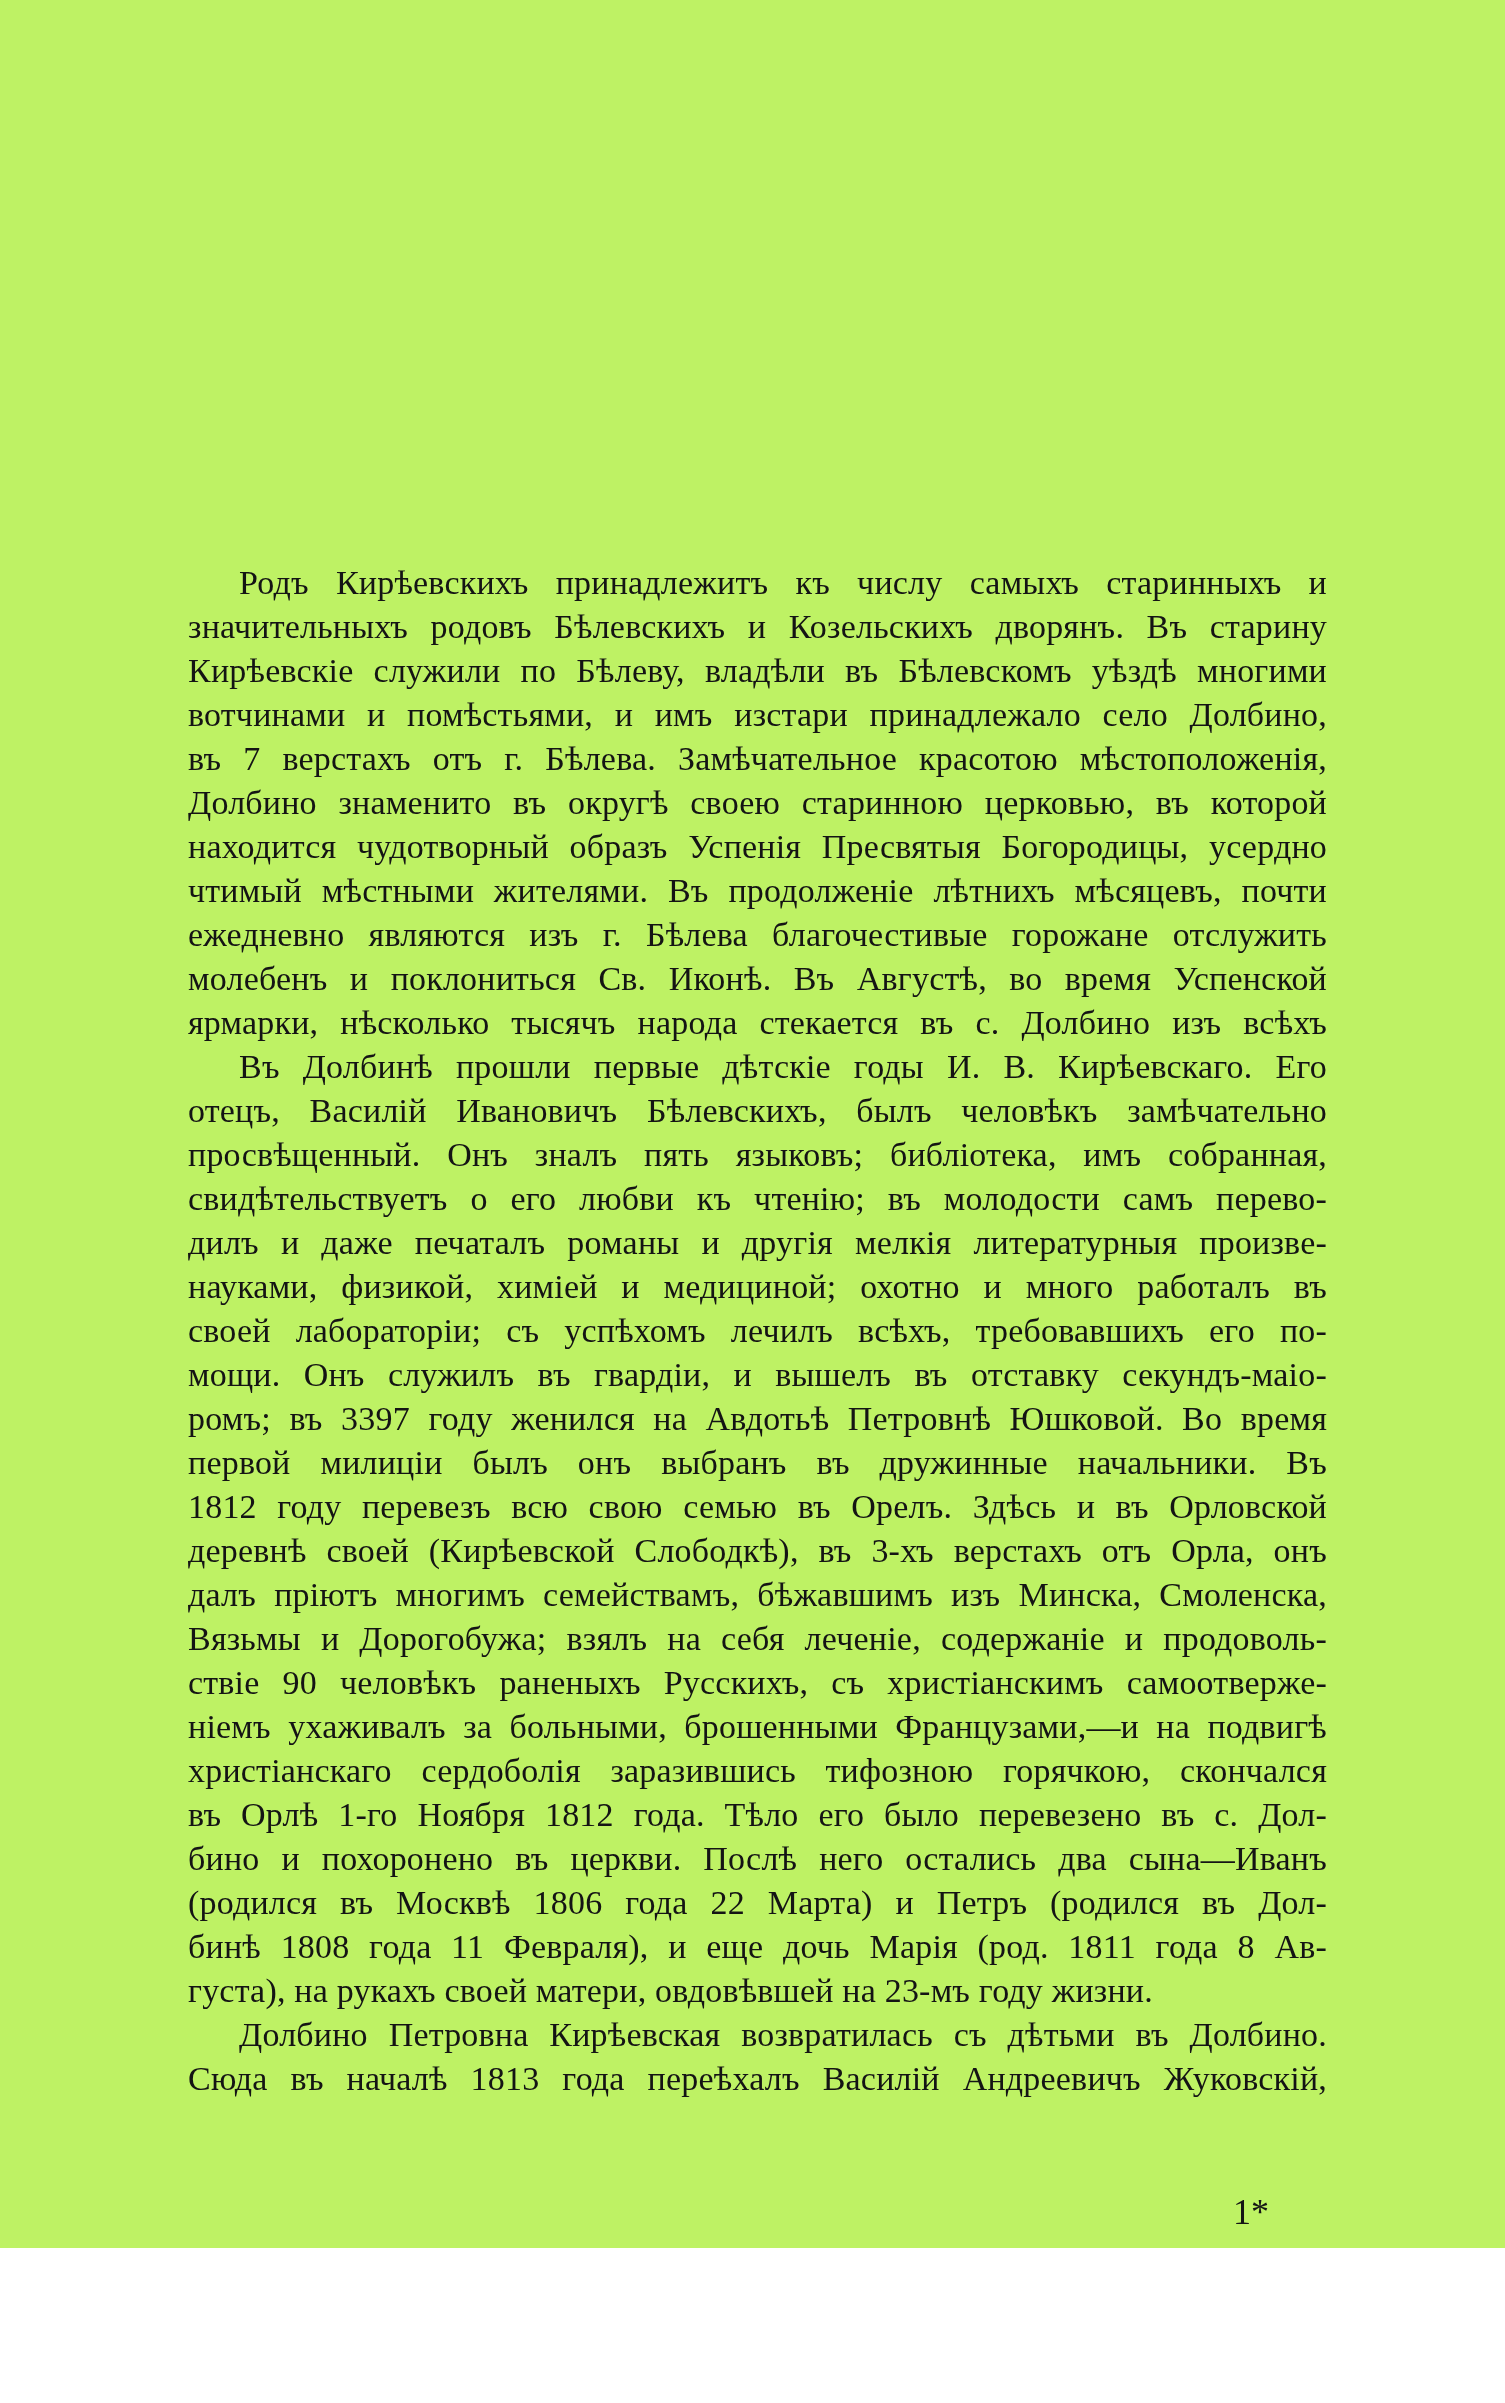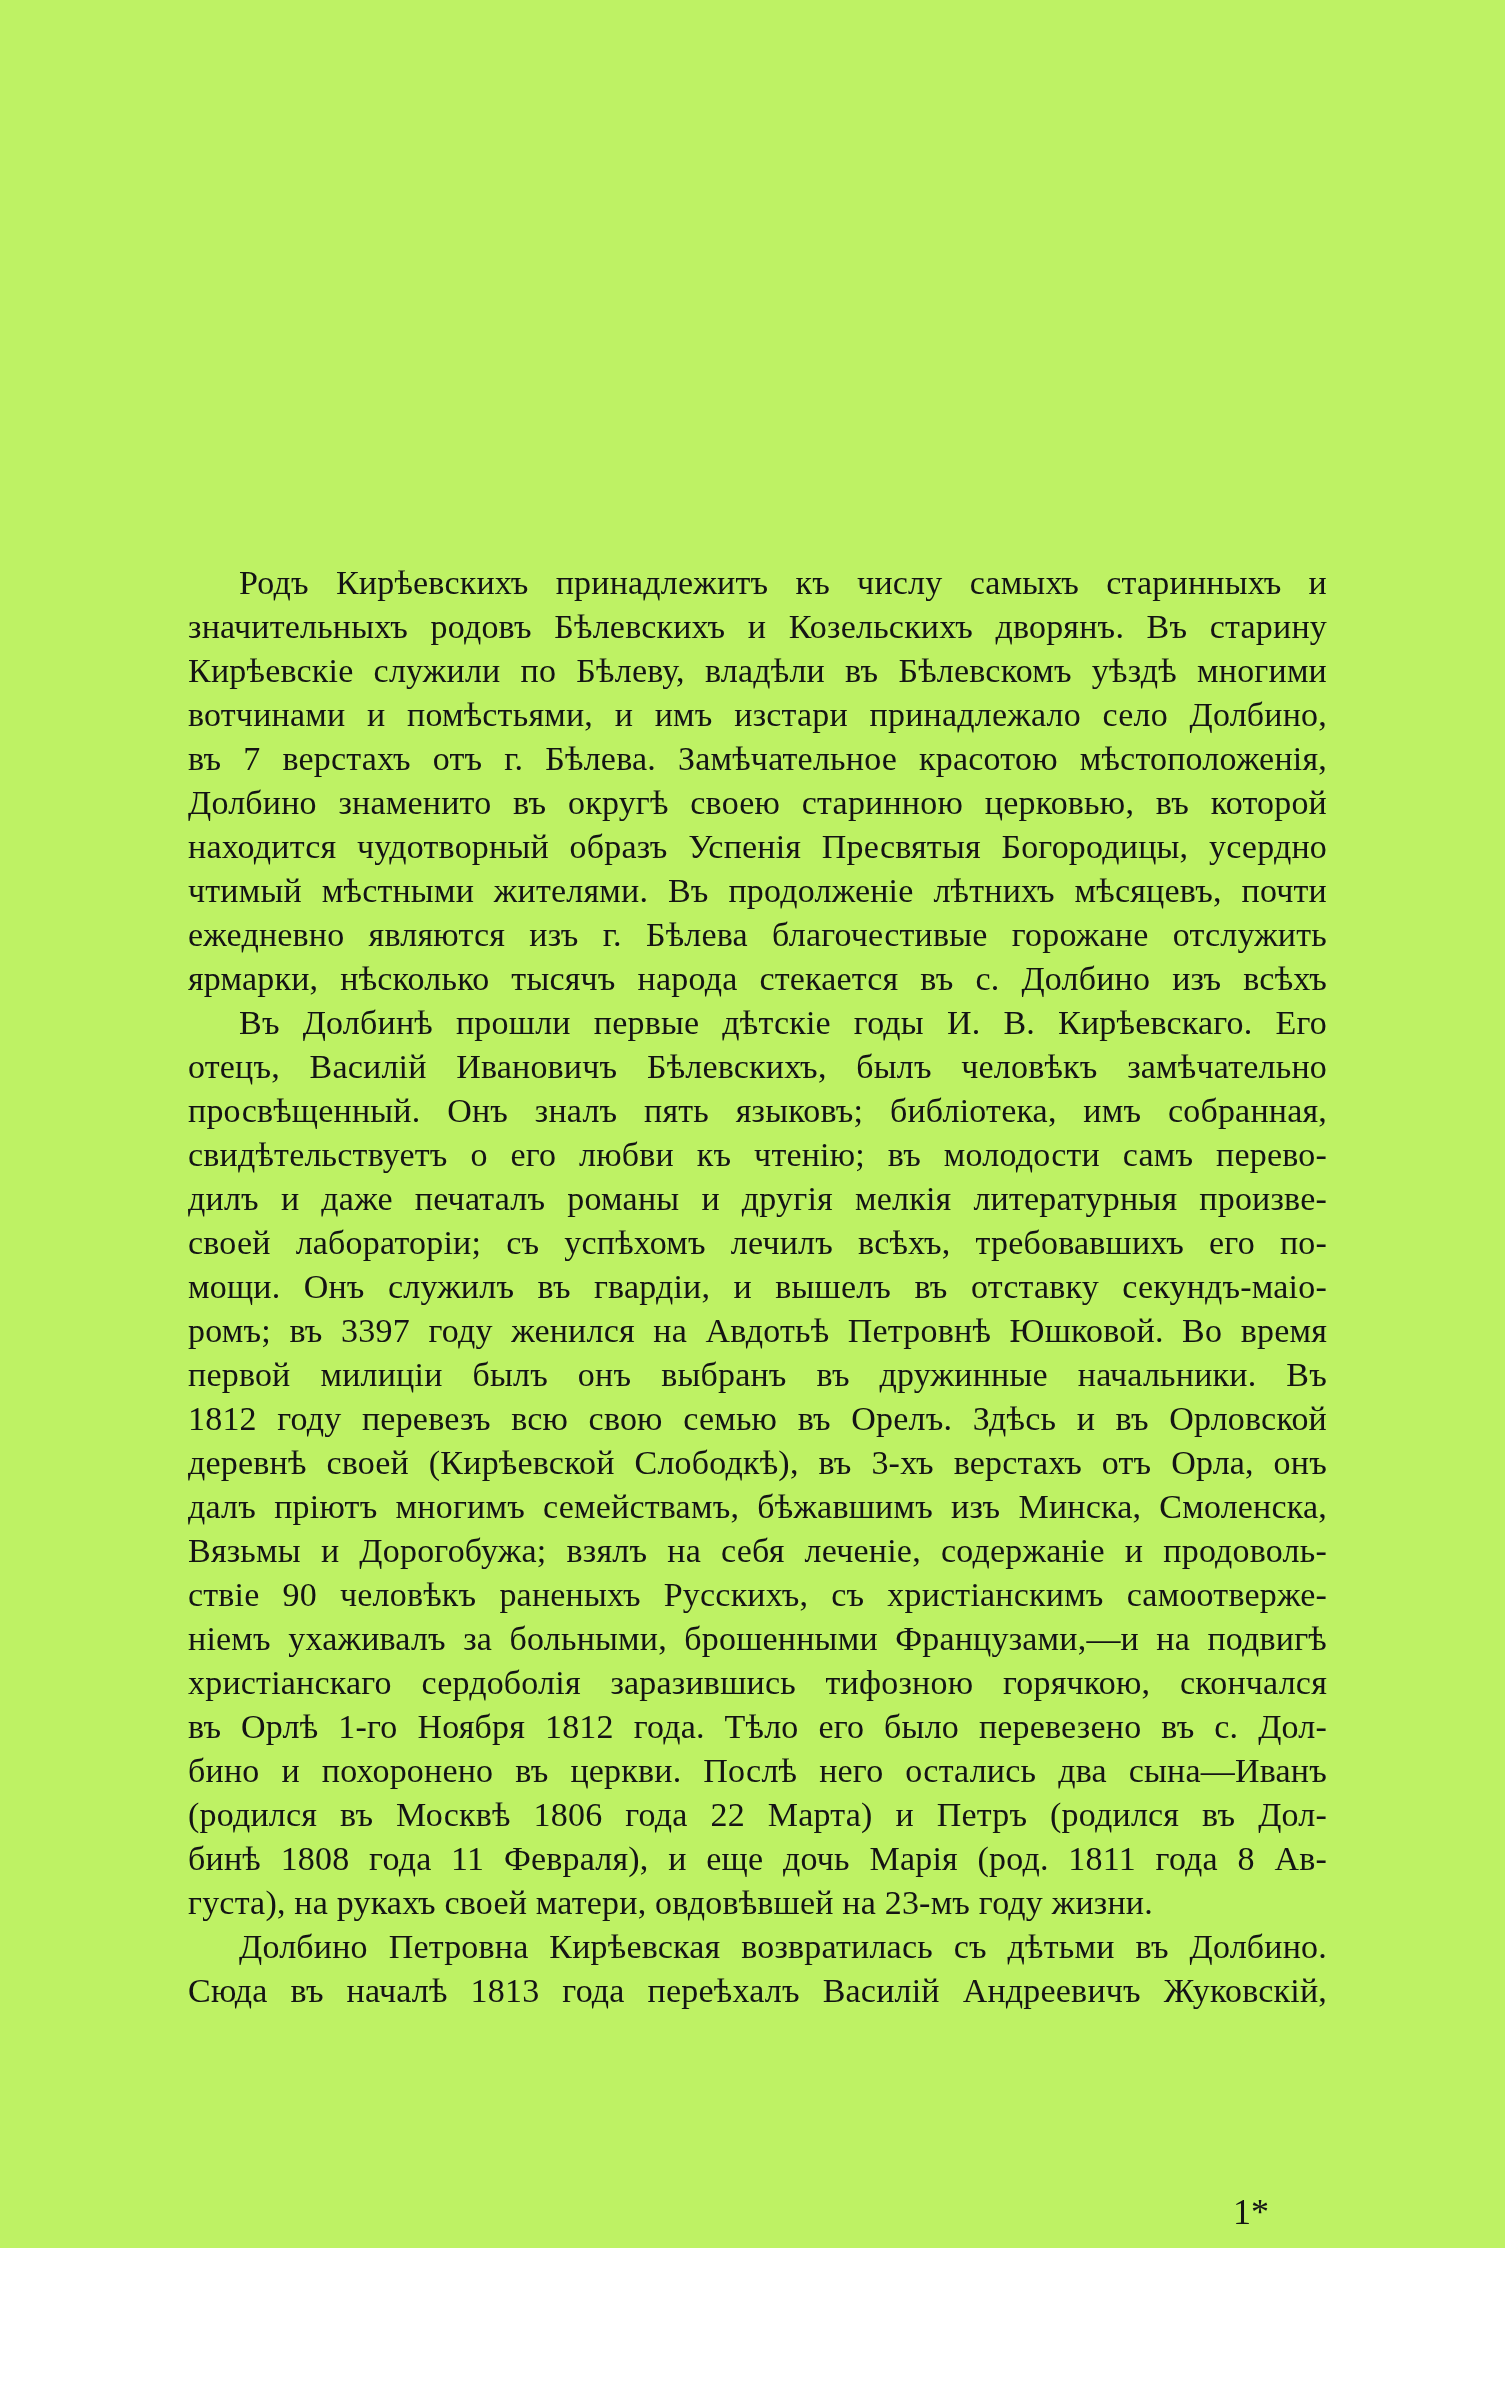--- a/index.html
+++ b/index.html
@@ -66,26 +66,28 @@
   <div class="text-block">
       <div class="line indent">Родъ Кирѣевскихъ принадлежитъ къ числу самыхъ старинныхъ и</div>
       <div class="line">значительныхъ родовъ Бѣлевскихъ и Козельскихъ дворянъ. Въ старину</div>
       <div class="line">Кирѣевскіе служили по Бѣлеву, владѣли въ Бѣлевскомъ уѣздѣ многими</div>
       <div class="line">вотчинами и помѣстьями, и имъ изстари принадлежало село Долбино,</div>
       <div class="line">въ 7 верстахъ отъ г. Бѣлева. Замѣчательное красотою мѣстоположенія,</div>
       <div class="line">Долбино знаменито въ округѣ своею старинною церковью, въ которой</div>
       <div class="line">находится чудотворный образъ Успенія Пресвятыя Богородицы, усердно</div>
       <div class="line">чтимый мѣстными жителями. Въ продолженіе лѣтнихъ мѣсяцевъ, почти</div>
       <div class="line">ежедневно являются изъ г. Бѣлева благочестивые горожане отслужить</div>
+      <div class="line">молебенъ и поклониться Св. Иконѣ. Въ Августѣ, во время Успенской</div>
       <div class="line">ярмарки, нѣсколько тысячъ народа стекается въ с. Долбино изъ всѣхъ</div>
       <div class="line indent">Въ Долбинѣ прошли первые дѣтскіе годы И. В. Кирѣевскаго. Его</div>
       <div class="line">отецъ, Василій Ивановичъ Бѣлевскихъ, былъ человѣкъ замѣчательно</div>
       <div class="line">просвѣщенный. Онъ зналъ пять языковъ; библіотека, имъ собранная,</div>
       <div class="line">свидѣтельствуетъ о его любви къ чтенію; въ молодости самъ перево-</div>
       <div class="line">дилъ и даже печаталъ романы и другія мелкія литературныя произве-</div>
+      <div class="line">науками, физикой, химіей и медициной; охотно и много работалъ въ</div>
       <div class="line">своей лабораторіи; съ успѣхомъ лечилъ всѣхъ, требовавшихъ его по-</div>
       <div class="line">мощи. Онъ служилъ въ гвардіи, и вышелъ въ отставку секундъ-маіо-</div>
       <div class="line">ромъ; въ 3397 году женился на Авдотьѣ Петровнѣ Юшковой. Во время</div>
       <div class="line">первой милиціи былъ онъ выбранъ въ дружинные начальники. Въ</div>
       <div class="line">1812 году перевезъ всю свою семью въ Орелъ. Здѣсь и въ Орловской</div>
       <div class="line">деревнѣ своей (Кирѣевской Слободкѣ), въ 3-хъ верстахъ отъ Орла, онъ</div>
       <div class="line">далъ пріютъ многимъ семействамъ, бѣжавшимъ изъ Минска, Смоленска,</div>
       <div class="line">Вязьмы и Дорогобужа; взялъ на себя леченіе, содержаніе и продоволь-</div>
       <div class="line">ствіе 90 человѣкъ раненыхъ Русскихъ, съ христіанскимъ самоотверже-</div>
       <div class="line">ніемъ ухаживалъ за больными, брошенными Французами,—и на подвигѣ</div>

